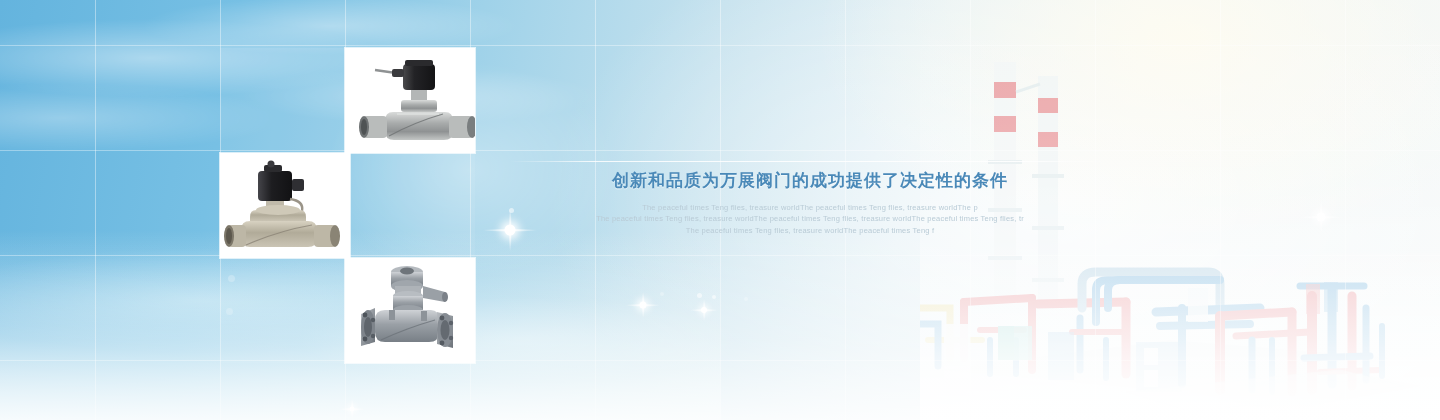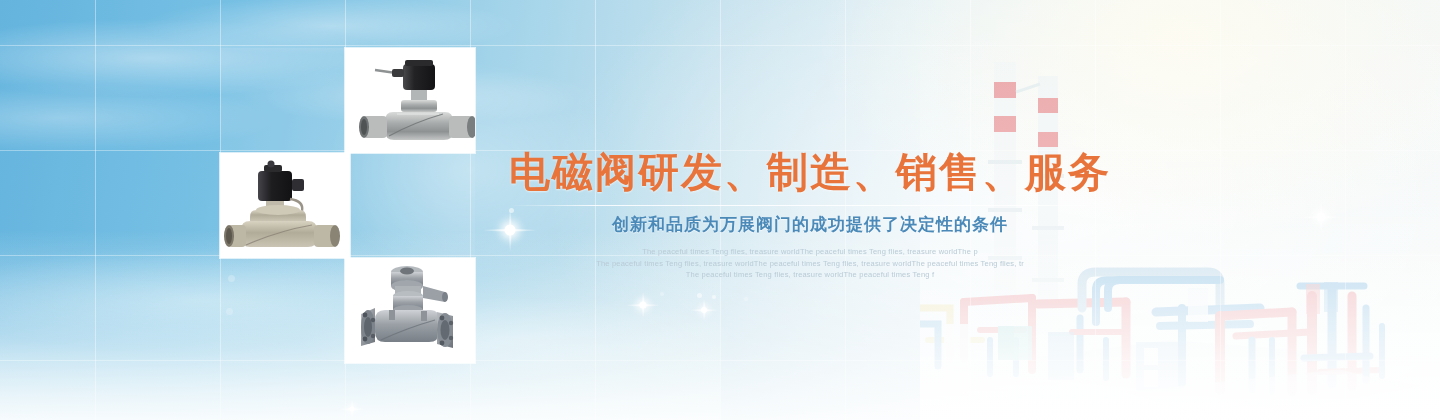--- a/index.html
+++ b/index.html
@@ -351,21 +351,20 @@
 
   <div class="dot" style="left:509px;top:208px;width:5px;height:5px;"></div>
   <div class="dot" style="left:228px;top:275px;width:7px;height:7px;opacity:.45;"></div>
   <div class="dot" style="left:226px;top:308px;width:7px;height:7px;opacity:.4;"></div>
   <div class="dot" style="left:697px;top:293px;width:5px;height:5px;"></div>
   <div class="dot" style="left:712px;top:295px;width:4px;height:4px;"></div>
   <div class="dot" style="left:744px;top:297px;width:4px;height:4px;opacity:.5;"></div>
   <div class="dot" style="left:660px;top:292px;width:4px;height:4px;opacity:.5;"></div>
 
   <div class="copy">
-    <h1 class="headline">电磁阀研发、制造、销售、服务</h1>
     <div class="rule"></div>
     <h2 class="subhead">创新和品质为万展阀门的成功提供了决定性的条件</h2>
     <div class="blurb">
       <div>The peaceful times Teng flies, treasure worldThe peaceful times Teng flies, treasure worldThe p</div>
       <div>The peaceful times Teng flies, treasure worldThe peaceful times Teng flies, treasure worldThe peaceful times Teng flies, tr</div>
       <div>The peaceful times Teng flies, treasure worldThe peaceful times Teng f</div>
     </div>
   </div>
 
 </div>

